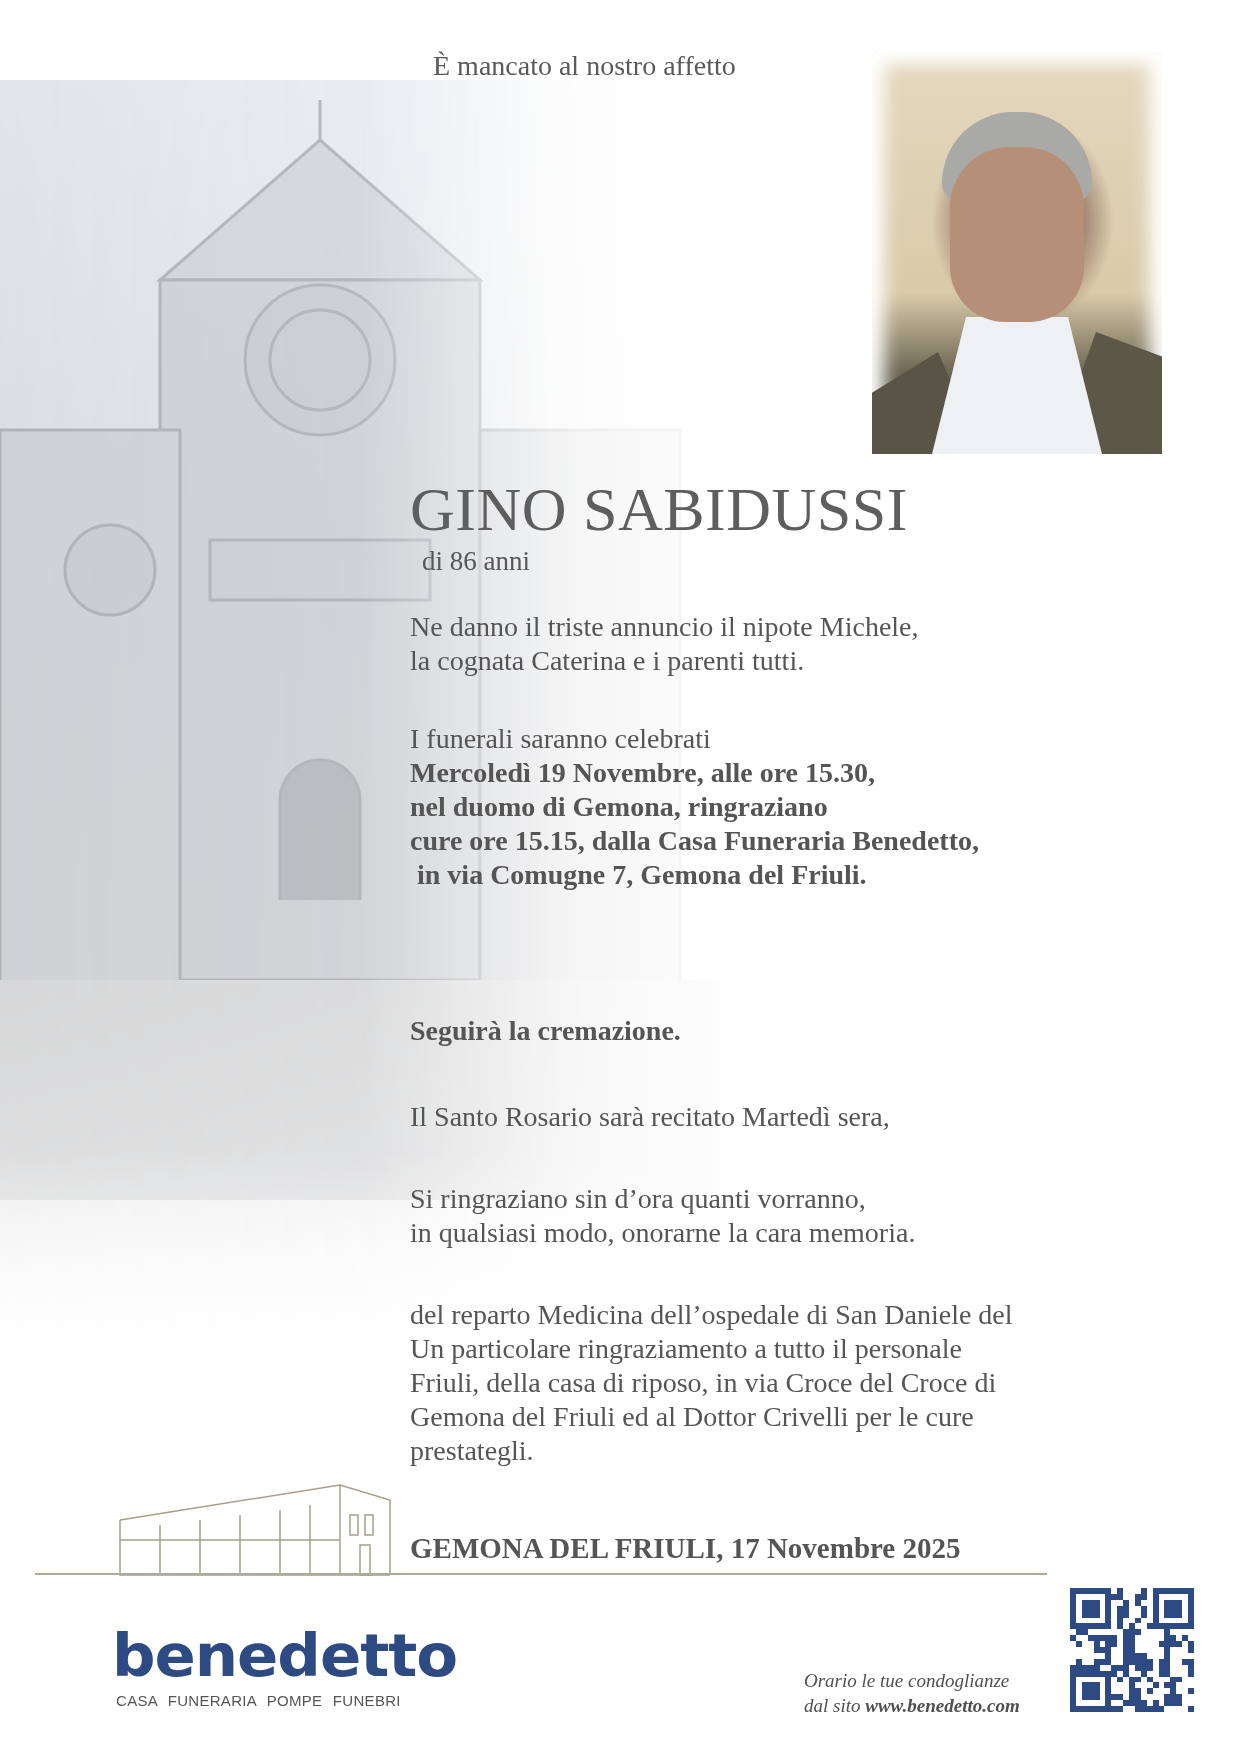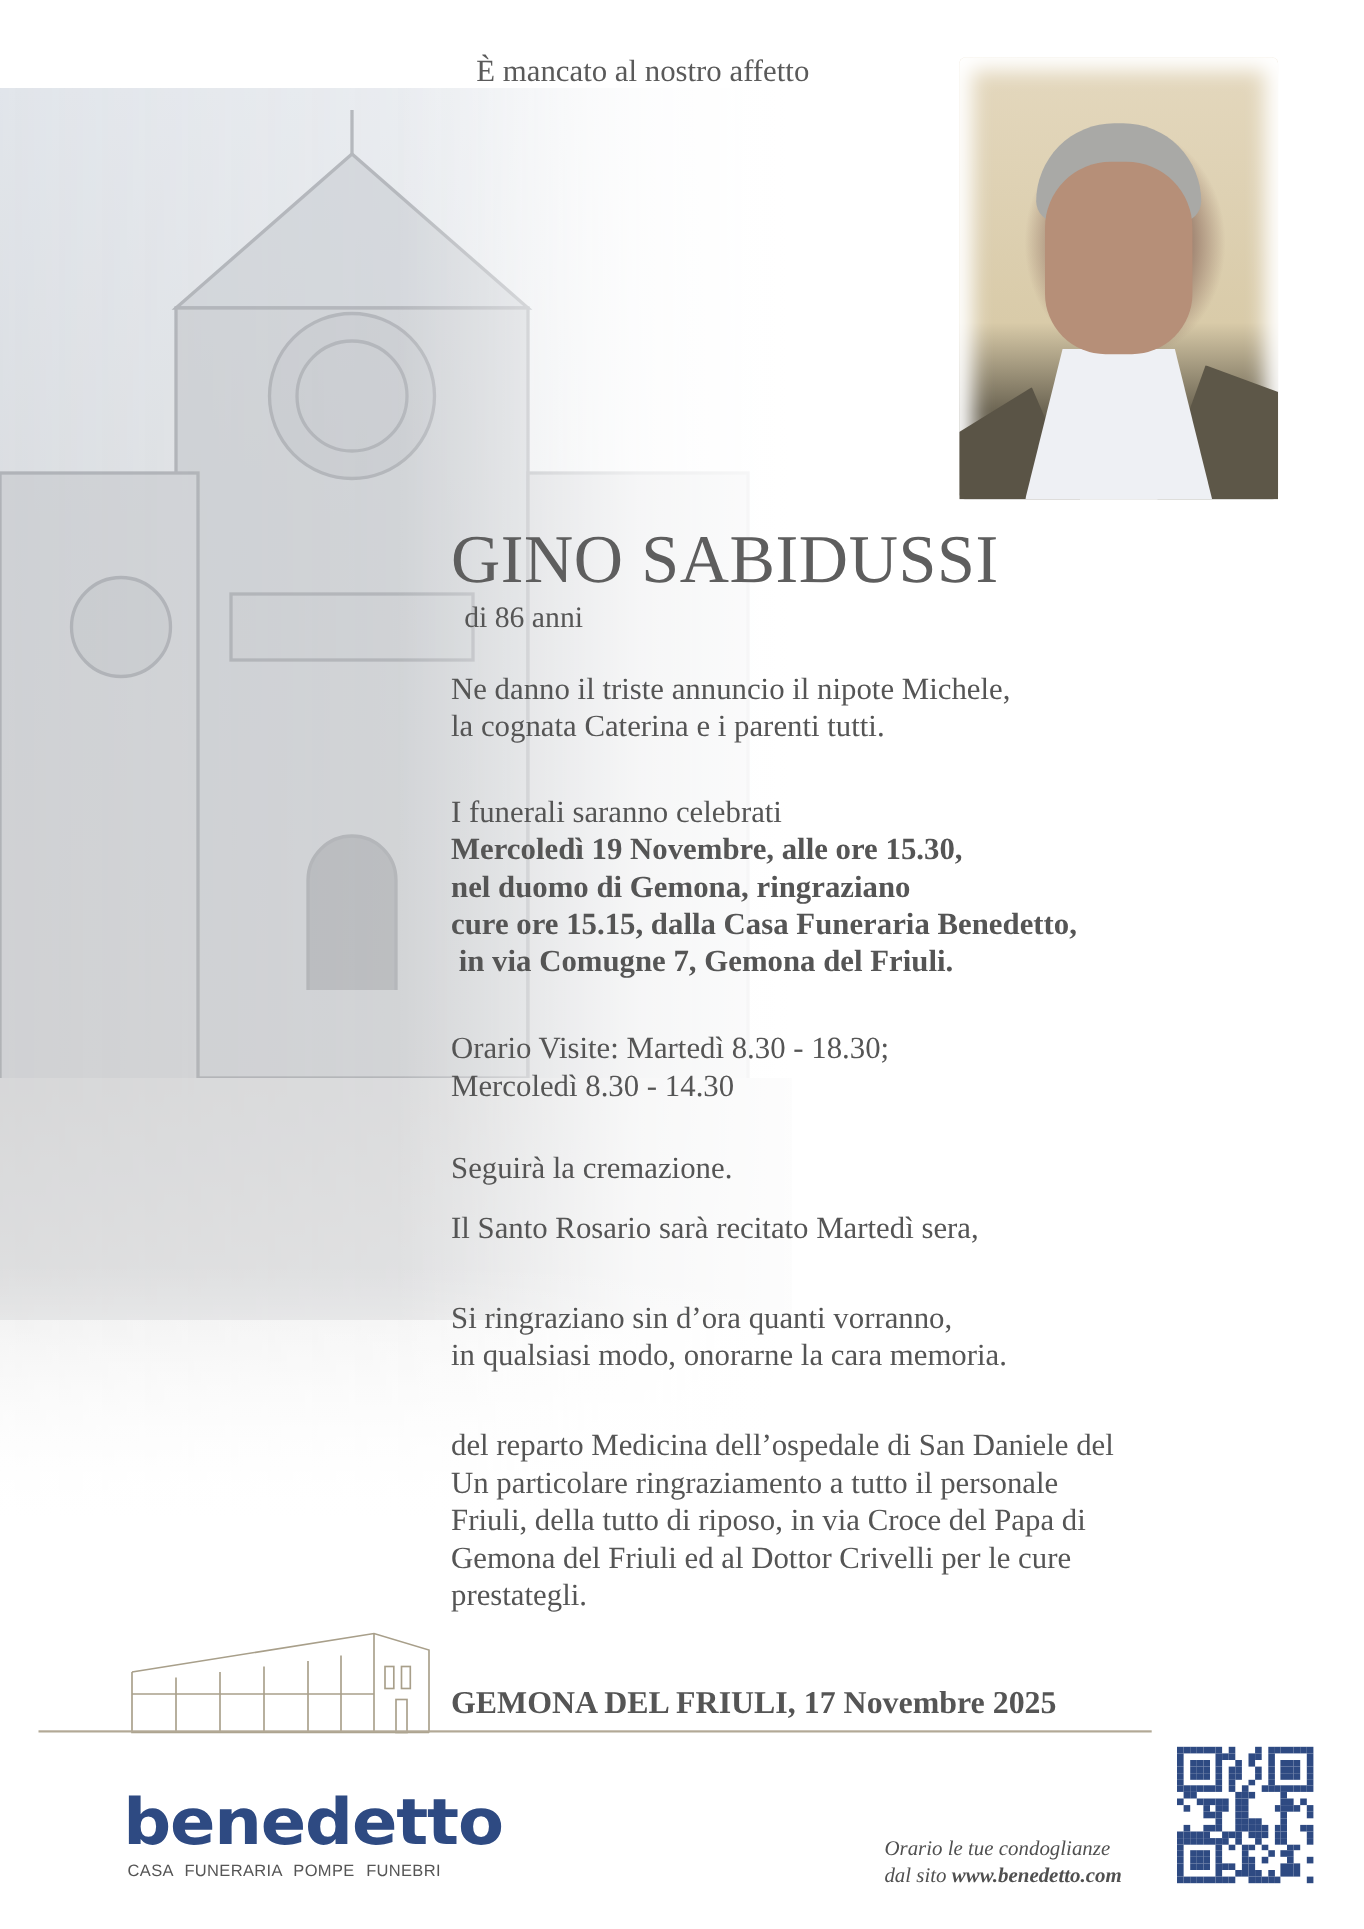--- a/index.html
+++ b/index.html
@@ -13,21 +13,21 @@
   .photo { position:absolute; left:872px; top:52px; width:290px; height:402px; border-radius:6px; background: radial-gradient(ellipse 45% 38% at 52% 42%, #b89a84 0%, #9e8270 45%, rgba(0,0,0,0) 70%), linear-gradient(180deg,#e4d8be 0%,#d9cba9 60%,#6c6553 80%,#4e4a40 100%); box-shadow:0 0 18px 12px #fff inset; }
   .photo .hair { position:absolute; left:70px; top:60px; width:150px; height:90px; border-radius:75px 75px 20px 20px; background:#a9a9a6; }
   .photo .face { position:absolute; left:78px; top:95px; width:134px; height:175px; border-radius:60px 60px 55px 55px; background:#b68f78; }
   .photo .shirt { position:absolute; left:60px; top:265px; width:170px; height:137px; background:#eef0f4; clip-path:polygon(20% 0,80% 0,100% 100%,0 100%); }
   .photo .jacket-l { position:absolute; left:0; top:300px; width:110px; height:102px; background:#5a5446; clip-path:polygon(60% 0,100% 100%,0 100%,0 40%); }
   .photo .jacket-r { position:absolute; right:0; top:280px; width:110px; height:122px; background:#5d5748; clip-path:polygon(0 100%,40% 0,100% 20%,100% 100%); }
   .name { position:absolute; left:410px; top:474px; font-size:62px; color:#5e5e5e; letter-spacing:0.5px; }
   .age { position:absolute; left:422px; top:546px; font-size:27px; }
   .para { position:absolute; left:410px; font-size:28px; line-height:34px; color:#555; }
   .para .b { font-weight:bold; }
-  .p1 { top:610px; } .p2 { top:722px; } .p3 { top:937px; } .p4 { top:1046px; } .p5 { top:1084px; } .p6 { top:1195px; } .p7 { top:1304px; }
+  .p1 { top:610px; } .p2 { top:722px; } .p3 { top:937px; } .p4 { top:1014px;font-weight:bold; } .p5 { top:1084px; } .p6 { top:1195px; } .p7 { top:1304px; }
   .date { position:absolute; left:410px; top:1532px; font-size:29px; font-weight:bold; color:#555; }
   .hline { position:absolute; left:35px; top:1573px; width:1012px; height:2px; background:#b2a996; }
   .building { position:absolute; left:100px; top:1460px; width:300px; height:120px; }
   .logo { position:absolute; left:112px; top:1622px; font-family:"DejaVu Sans", sans-serif; font-weight:bold; font-size:58px; color:#2e4a82; letter-spacing:-1px; transform:scaleX(1.05); transform-origin:left; }
   .logo-sub { position:absolute; left:116px; top:1692px; font-family:"Liberation Sans", sans-serif; font-size:15px; color:#555; letter-spacing:0.3px; word-spacing:6px; }
   .addr { position:absolute; left:422px; top:1640px; font-size:16px; font-style:italic; line-height:25px; color:#505050; }
   .cond { position:absolute; left:804px; top:1668px; font-size:19px; font-style:italic; line-height:25px; color:#505050; }
   .cond b { font-weight:bold; }
   .qr { position:absolute; left:1070px; top:1588px; width:124px; height:124px; display:grid; grid-template-columns:repeat(21,1fr); }
   .qr span { display:block; }
@@ -74,40 +74,36 @@
   </div>
 
   <div class="para p2">
     <div>I funerali saranno celebrati</div>
     <div class="b">Mercoledì 19 Novembre, alle ore 15.30,</div>
     <div class="b">nel duomo di Gemona, ringraziano</div>
     <div class="b">cure ore 15.15, dalla Casa Funeraria Benedetto,</div>
     <div class="b" style="white-space:pre"> in via Comugne 7, Gemona del Friuli.</div>
   </div>
 
-  <div class="para p3 b">
-    <div>Orario Visite: Martedì 8.30 - 18.30;</div>
-    <div>Mercoledì 8.30 - 14.30</div>
-  </div>
 
   <div class="para p4">Seguirà la cremazione.</div>
 
   <div class="para p5 i" style="top:1100px">
     <div>Il Santo Rosario sarà recitato Martedì sera,</div>
   </div>
 
   <div class="para p6" style="top:1182px">
     <div>Si ringraziano sin d’ora quanti vorranno,</div>
     <div>in qualsiasi modo, onorarne la cara memoria.</div>
   </div>
 
   <div class="para p7" style="top:1298px">
     <div>del reparto Medicina dell’ospedale di San Daniele del</div>
     <div>Un particolare ringraziamento a tutto il personale</div>
-    <div>Friuli, della tutto di riposo, in via Croce del Papa di</div>
+    <div>Friuli, della casa di riposo, in via Croce del Croce di</div>
     <div>Gemona del Friuli ed al Dottor Crivelli per le cure</div>
     <div>prestategli.</div>
   </div>
 
   <svg class="building" viewBox="0 0 300 120">
     <g fill="none" stroke="#a89f8a" stroke-width="1.5">
       <polyline points="20,60 240,25 290,40 290,115"></polyline>
       <polyline points="20,60 20,115 290,115"></polyline>
       <line x1="240" y1="25" x2="240" y2="115"></line>
       <rect x="250" y="55" width="8" height="20"></rect>

